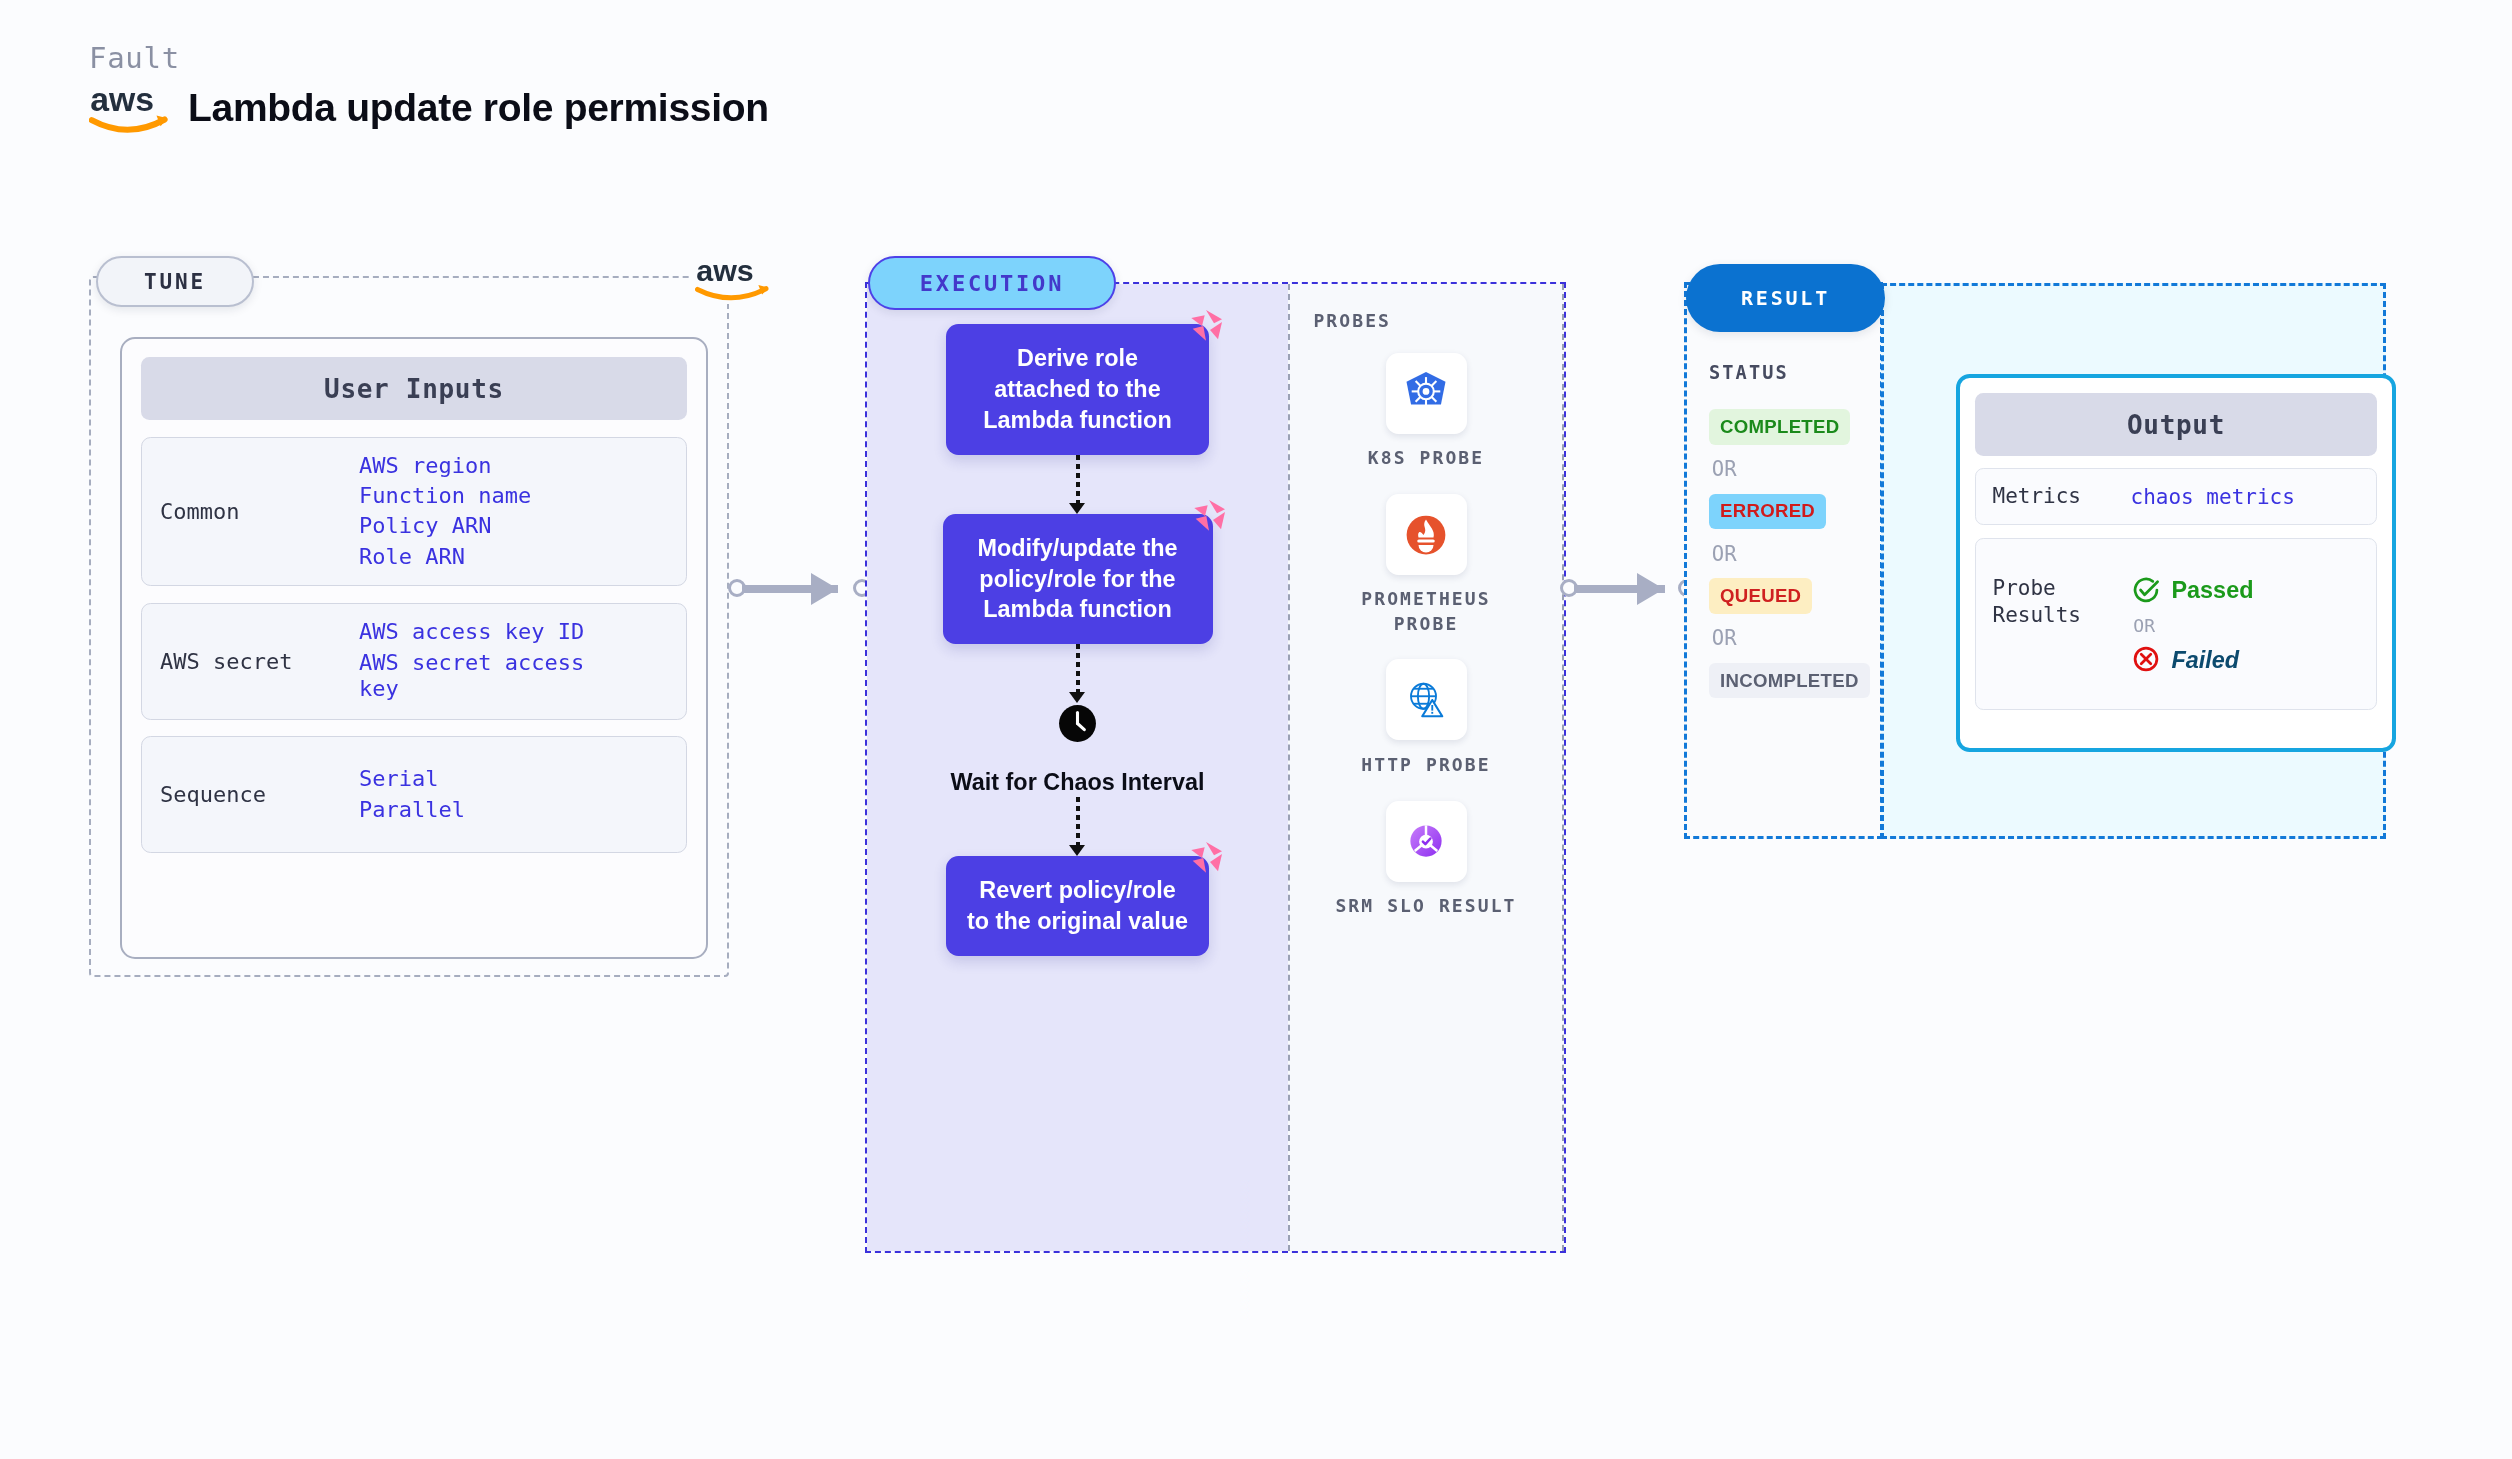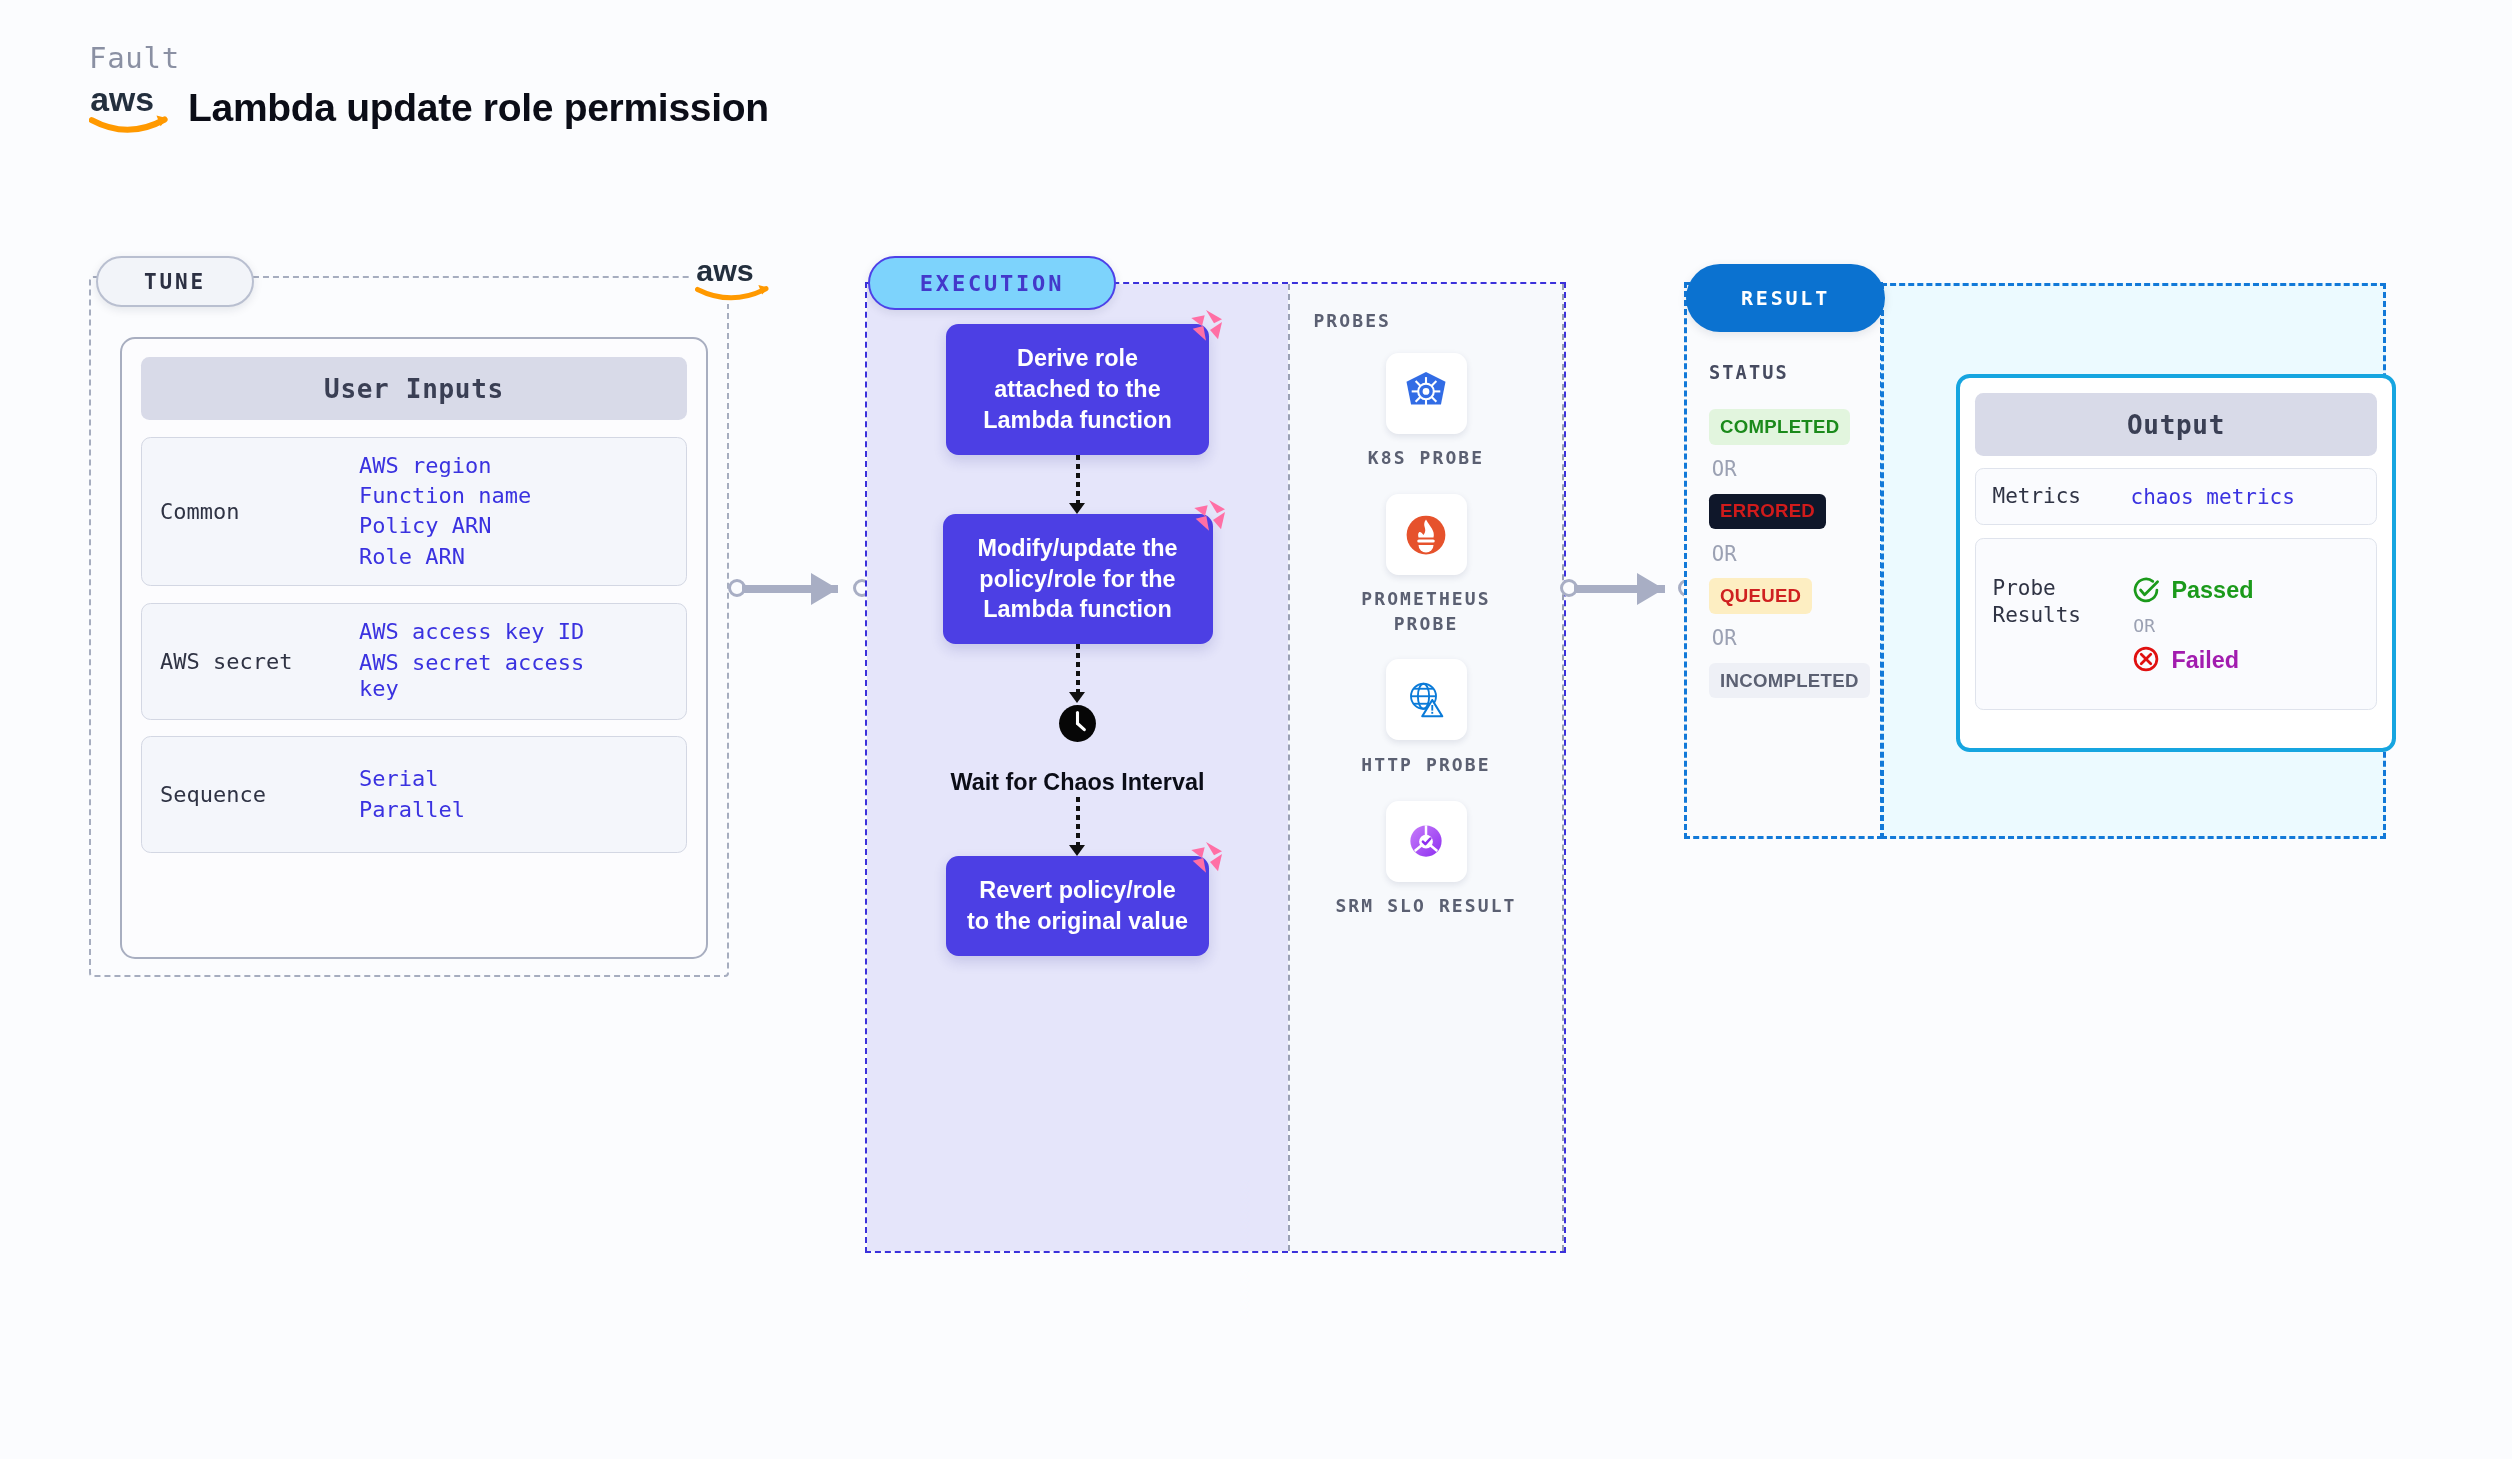--- a/index.html
+++ b/index.html
@@ -455,21 +455,21 @@
     <div class="conn-dot" style="left:118px;"></div>
   </div>
 
   <div class="pill pill-result">RESULT</div>
 
   <div class="result-status-panel">
     <div class="status-title">STATUS</div>
     <div class="status-stack">
       <div class="status-badge" style="background:#e2f5de;color:#1b8a1b;">COMPLETED</div>
       <div class="or-text">OR</div>
-      <div class="status-badge" style="background:#0f172a;color:#d01b1b;">ERRORED</div>
+      <div class="status-badge" style="background:#7dd3fc;color:#d01b1b;">ERRORED</div>
       <div class="or-text">OR</div>
       <div class="status-badge" style="background:#fdeec2;color:#cf2020;">QUEUED</div>
       <div class="or-text">OR</div>
       <div class="status-badge" style="background:#eef0f6;color:#5b6072;">INCOMPLETED</div>
     </div>
   </div>
 
   <div class="result-output-panel">
     <div class="output-card">
       <div class="ui-header">Output</div>
@@ -493,21 +493,21 @@
           </div>
           <div class="or-text" style="font-size:18px;">OR</div>
           <div class="res-line">
             <span>
               <svg viewBox="0 0 44 44" width="30" height="30">
                 <circle cx="22" cy="22" r="16" fill="none" stroke="#e01010" stroke-width="4"></circle>
                 <line x1="15" y1="15" x2="29" y2="29" stroke="#e01010" stroke-width="4" stroke-linecap="round"></line>
                 <line x1="29" y1="15" x2="15" y2="29" stroke="#e01010" stroke-width="4" stroke-linecap="round"></line>
               </svg>
             </span>
-            <span class="res-text" style="color:#a21caf;">Failed</span>
+            <span class="res-text" style="color:#0c4a6e;font-style:italic;">Failed</span>
           </div>
         </div>
       </div>
     </div>
   </div>
 
 </div>
 
 
 </body></html>

